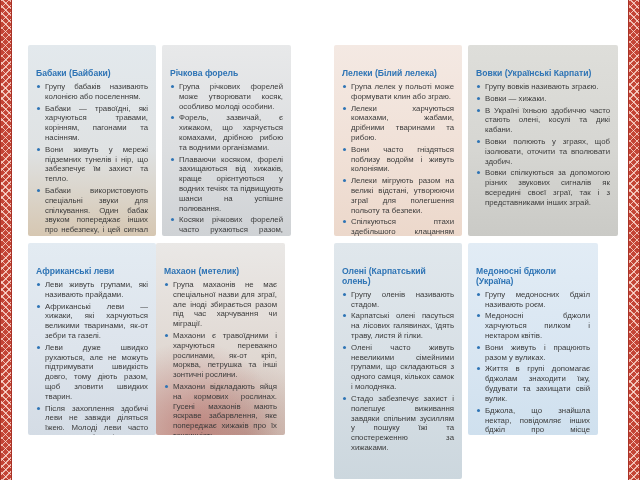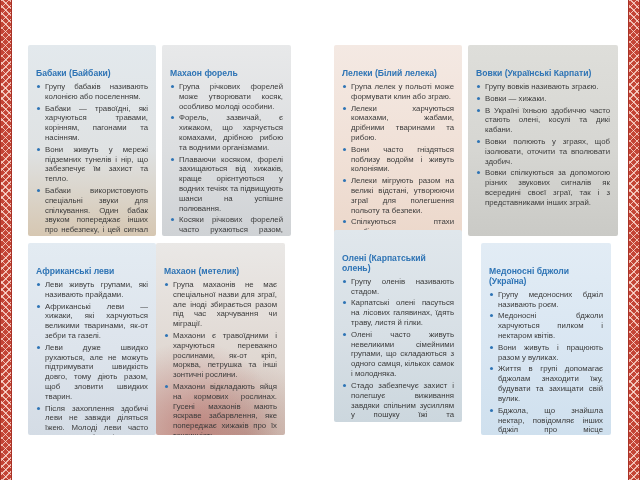--- a/index.html
+++ b/index.html
@@ -73,22 +73,22 @@
     background: #2e74b5;
   }
 
   
   .c1 { left: 28px;  top: 45px;  width: 128px; height: 191px; }
   .c2 { left: 162px; top: 45px;  width: 129px; height: 191px; }
   .c3 { left: 334px; top: 45px;  width: 128px; height: 191px; }
   .c4 { left: 468px; top: 45px;  width: 150px; height: 191px; }
   .c5 { left: 28px;  top: 243px; width: 128px; height: 192px; }
   .c6 { left: 156px; top: 243px; width: 129px; height: 192px; }
-  .c7 { left: 334px; top: 230px; width: 128px; height: 192px; }
-  .c8 { left: 468px; top: 243px; width: 130px; height: 192px; margin-left: 13px; }
+  .c7 { left: 334px; top: 243px; width: 128px; height: 236px; }
+  .c8 { left: 468px; top: 243px; width: 130px; height: 192px; }
 
   
   .c1 { background: linear-gradient(180deg, #e3e9ed 0%, #dfe2e3 55%, #d6c7b2 100%); }
   .c2 { background: linear-gradient(180deg, #e8e9ea 0%, #dcdee0 55%, #cfd2d5 100%); }
   .c3 { background: linear-gradient(180deg, #f4e9e3 0%, #f0e0d6 60%, #ecd8cb 100%); }
   .c4 { background: linear-gradient(180deg, #dededa 0%, #d6d6d2 55%, #cacac6 100%); }
   .c5 { background: linear-gradient(180deg, #e3ebf2 0%, #dde4ec 55%, #d4dce5 100%); }
   .c6 { background:
         radial-gradient(circle at 28% 96%, rgba(158,42,38,0.38), rgba(158,42,38,0) 42%),
         radial-gradient(circle at 70% 100%, rgba(120,60,50,0.25), rgba(120,60,50,0) 35%),
@@ -108,21 +108,21 @@
     <h3>Бабаки (Байбаки)</h3>
     <ul>
         <li>Групу бабаків називають колонією або поселенням.</li>
         <li>Бабаки — травоїдні, які харчуються травами, корінням, пагонами та насінням.</li>
         <li>Вони живуть у мережі підземних тунелів і нір, що забезпечує їм захист та тепло.</li>
         <li>Бабаки використовують спеціальні звуки для спілкування. Один бабак звуком попереджає інших про небезпеку, і цей сигнал поширюється по всій колонії. Інший звук означає, що загроза минула, і все безпечно</li>
       </ul>
   </div>
 
   <div class="card c2">
-    <h3>Махаон форель</h3>
+    <h3>Річкова форель</h3>
     <ul>
         <li>Група річкових форелей може утворювати косяк, особливо молоді особини.</li>
         <li>Форель, зазвичай, є хижаком, що харчується комахами, дрібною рибою та водними організмами.</li>
         <li>Плаваючи косяком, форелі захищаються від хижаків, краще орієнтуються у водних течіях та підвищують шанси на успішне полювання.</li>
         <li>Косяки річкових форелей часто рухаються разом, підтримуючи стабільність і зберігаючи безпеку в умовах річкового середовища.</li>
       </ul>
   </div>
 
   <div class="card c3">
     <h3>Лелеки (Білий лелека)</h3>

